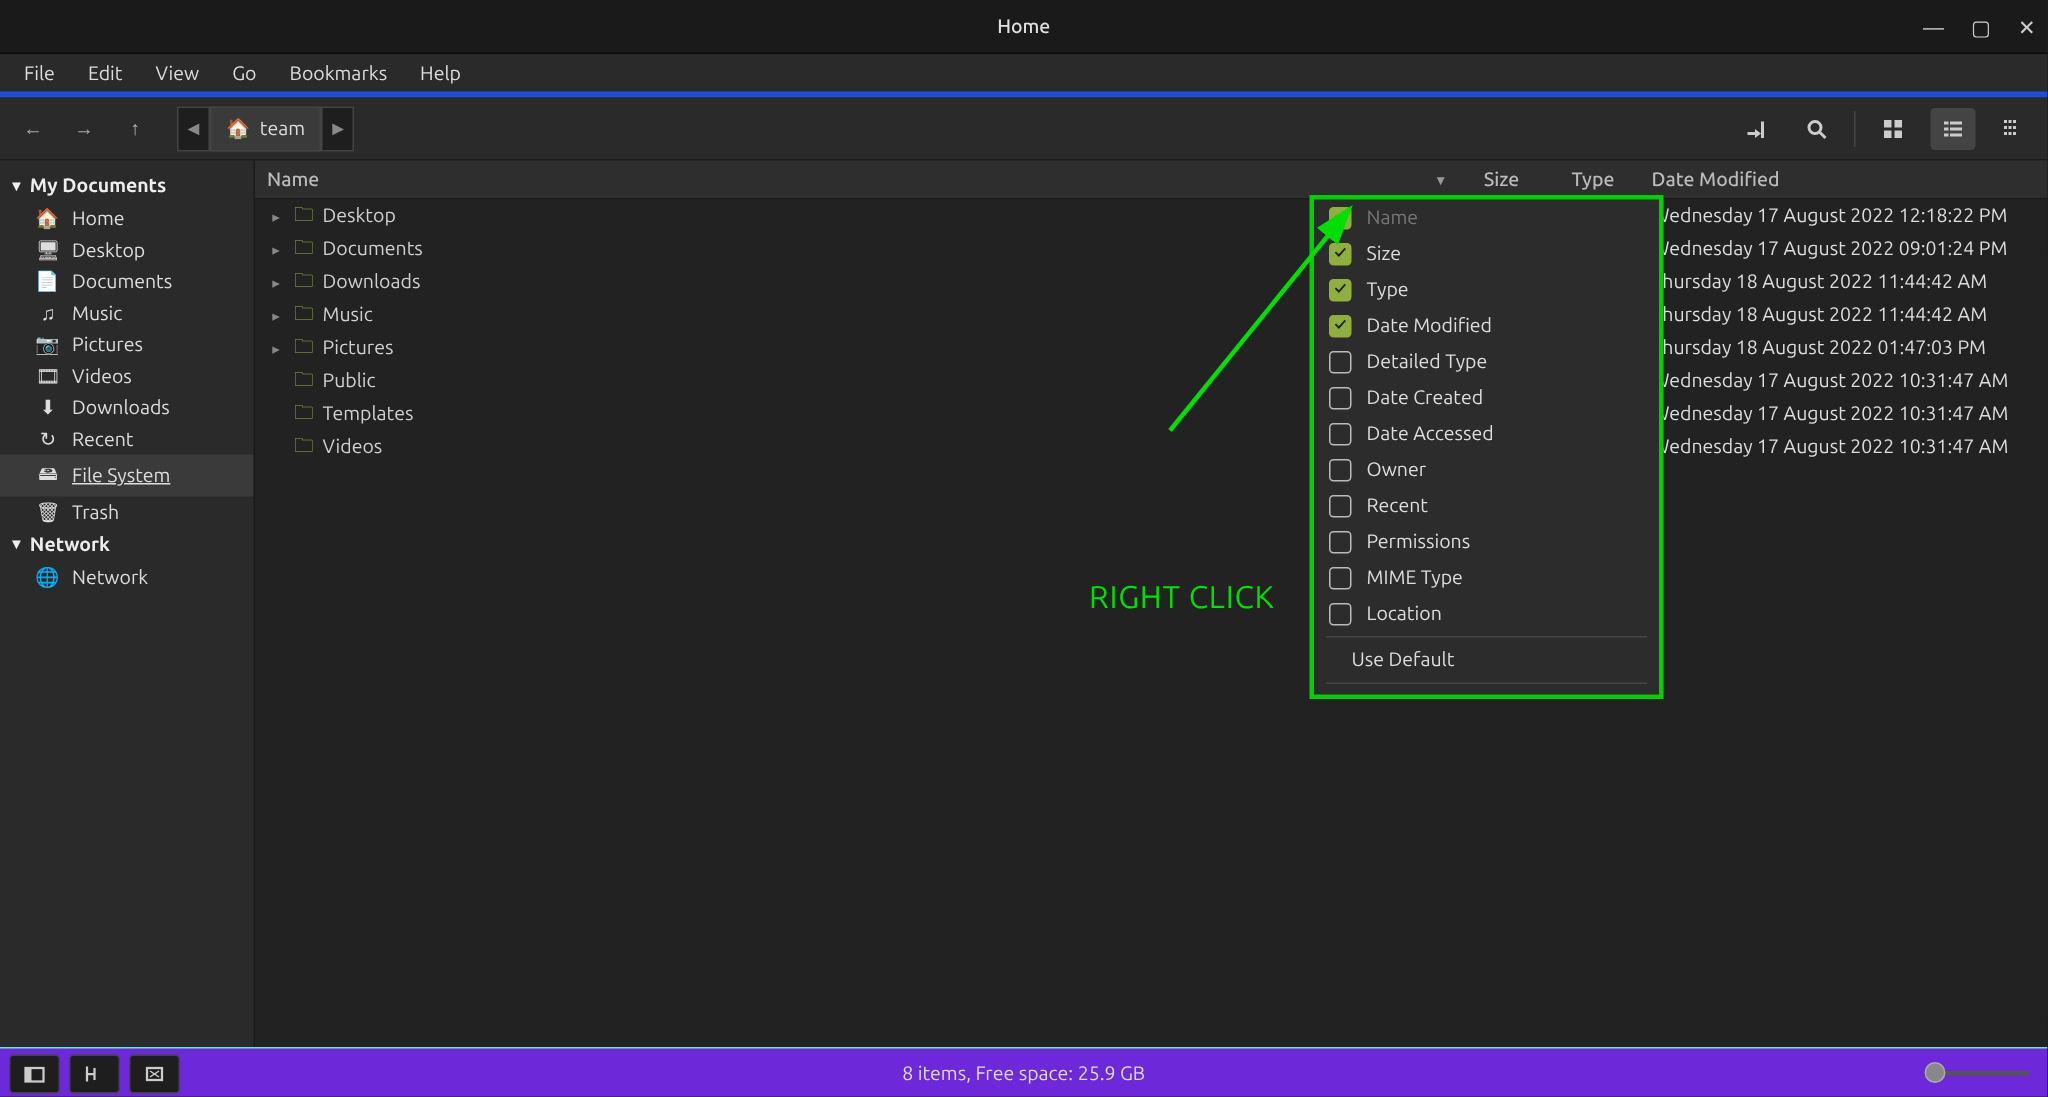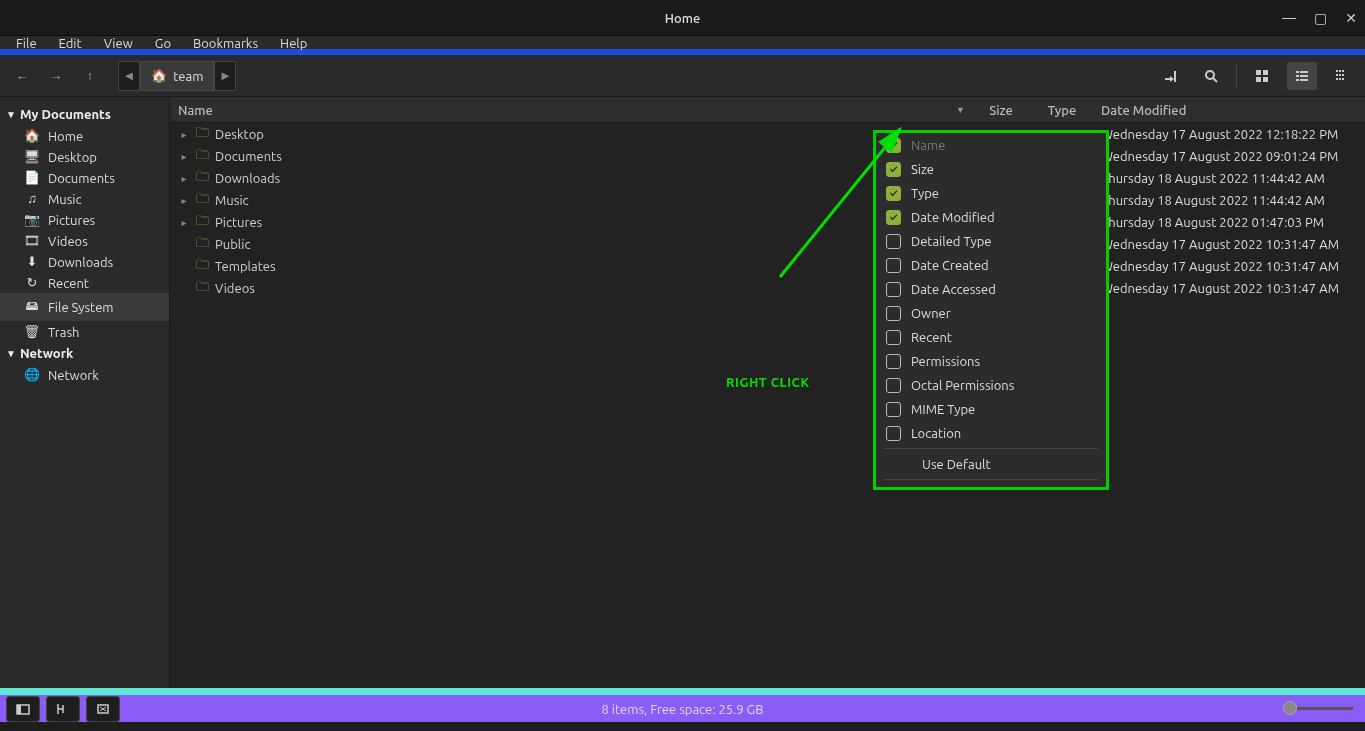--- a/index.html
+++ b/index.html
@@ -18,27 +18,27 @@
   background: #1a1a1a;
   display: flex;
   align-items: center;
   position: relative;
   border-bottom: 1px solid #0a0a0a;
 }
 .titlebar .title { position: absolute; left: 50%; transform: translateX(-50%); color: #e0e0e0; font-weight: 500; }
 .win-controls { position: absolute; right: 8px; display: flex; gap: 18px; align-items: center; }
 .win-controls span { color: #ccc; cursor: pointer; font-size: 14px; }
 .menubar {
-  height: 19px;
+  height: 29px;
   background: #2a2a2a;
   display: flex;
   align-items: center;
   padding: 0 6px;
   gap: 2px;
-  border-bottom: 6px solid #1d4ed8;
+  border-bottom: 4px solid #1d4ed8;
 }
 .menubar span { padding: 4px 10px; color: #ddd; cursor: pointer; }
 .toolbar {
   height: 42px;
   background: #2a2a2a;
   display: flex;
   align-items: center;
   padding: 0 8px;
   gap: 6px;
   border-bottom: 1px solid #1a1a1a;
@@ -61,21 +61,21 @@
 
 .body-area { display:flex; height: calc(731px - 36px - 28px - 42px - 34px); }
 .sidebar {
   width: 170px; background:#2a2a2a; padding:6px 0; overflow:hidden;
   border-right:1px solid #1a1a1a;
 }
 .side-header { display:flex; align-items:center; gap:4px; padding:4px 6px; font-weight:bold; color:#eee; cursor:pointer;}
 .side-header .caret { font-size:10px; }
 .side-item { display:flex; align-items:center; gap:8px; padding:3px 6px 3px 24px; color:#ddd; cursor:pointer; }
 .side-item.selected { background:#3a3a3a; }
-.side-item.selected .lbl { }
+.side-item.selected .lbl { text-decoration: underline; }
 .side-icon { width:16px; display:inline-flex; justify-content:center; }
 
 .content { flex:1; display:flex; flex-direction:column; background:#222; position:relative; }
 .col-headers {
   height:26px; background:#2e2e2e; display:flex; align-items:center;
   border-bottom:1px solid #1a1a1a; color:#bbb; font-weight:500;
 }
 .col-name { width: 803px; padding-left:8px; display:flex; align-items:center; }
 .col-size { width: 56px; text-align:center; }
 .col-type { width: 66px; text-align:center; }
@@ -94,31 +94,31 @@
   position:absolute; left:873px; top:130px; width:236px;
   background:#2c2c2c; border:3px solid #00d000; z-index:50;
   padding-bottom:4px;
 }
 .ctx-item { display:flex; align-items:center; gap:10px; padding:3px 10px; color:#ddd; cursor:pointer; height:24px;}
 .ctx-item.disabled { color:#777; }
 .ctx-check { width:15px; height:15px; border:1.5px solid #bbb; border-radius:3px; display:inline-flex; align-items:center; justify-content:center; font-size:11px; flex-shrink:0;}
 .ctx-check.checked { background:#8fb03e; border-color:#8fb03e; color:#1a1a1a; }
 .ctx-check.checked::after { content:"✓"; font-weight:bold; }
 .ctx-sep { height:1px; background:#444; margin:3px 8px; }
-.ctx-noicon { padding-left:46px; }
+.ctx-noicon { padding-left:25px; }
 
 .annotation {
-  position:absolute; left:556px; top:278px; color:#00e000; font-weight:bold;
-  font-size:13px; z-index:60; letter-spacing:0.5px;
+  position:absolute; left:556px; top:278px; color:#00e000; font-weight:normal;
+  font-size:21px; z-index:60; letter-spacing:0.5px;
 }
 .arrow { position:absolute; z-index:55; }
 
 .statusbar {
-  height:34px; background:#8b5cf6; display:flex; align-items:center;
-  border-top:7px solid #5eead4; position:relative;
+  height:34px; background:#6d28d9; display:flex; align-items:center;
+  border-top:1px solid #5eead4; position:relative;
 }
 .status-btns { display:flex; gap:6px; padding-left:6px; }
 .sbtn { width:34px; height:26px; border:1px solid #444; background:#1e1e1e; display:flex; align-items:center; justify-content:center; color:#ccc; cursor:pointer; border-radius:3px; }
 .status-text { position:absolute; left:50%; transform:translateX(-50%); color:#ddd; }
 .zoom { position:absolute; right:12px; display:flex; align-items:center; }
 .zoom-track { width:70px; height:3px; background:#555; position:relative; }
 .zoom-thumb { width:14px; height:14px; background:#888; border:1px solid #aaa; border-radius:50%; position:absolute; left:0; top:-6px; }
 </style>
 </head>
 <body>
@@ -397,24 +397,20 @@
     <div class="ctx-item">
       <span class="ctx-check"></span>
       <span>Recent</span>
     </div>
     <div class="ctx-item">
       <span class="ctx-check"></span>
       <span>Permissions</span>
     </div>
     <div class="ctx-item">
       <span class="ctx-check"></span>
-      <span>Octal Permissions</span>
-    </div>
-    <div class="ctx-item">
-      <span class="ctx-check"></span>
       <span>MIME Type</span>
     </div>
     <div class="ctx-item">
       <span class="ctx-check"></span>
       <span>Location</span>
     </div>
     <div class="ctx-sep"></div>
     <div class="ctx-item ctx-noicon">Use Default</div>
     <div class="ctx-sep"></div>
   </div>

